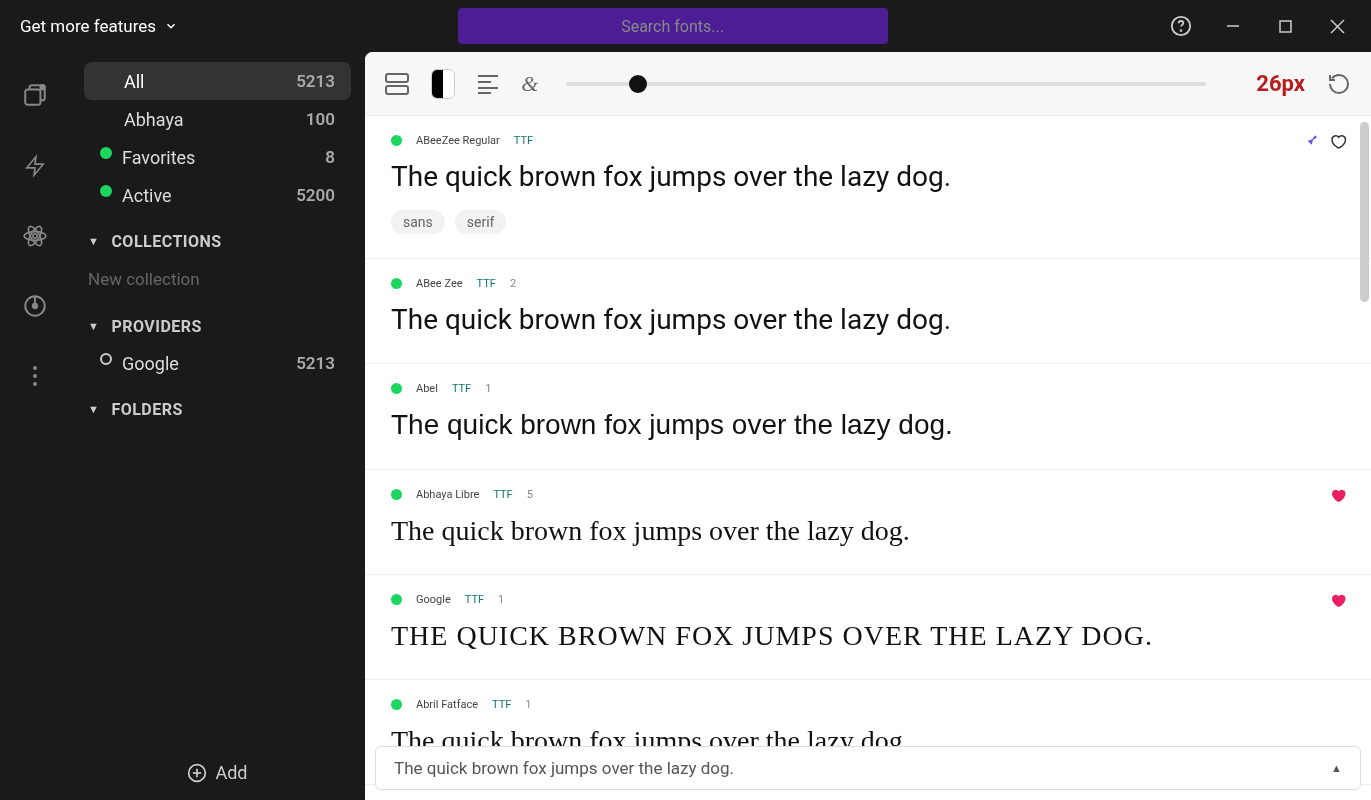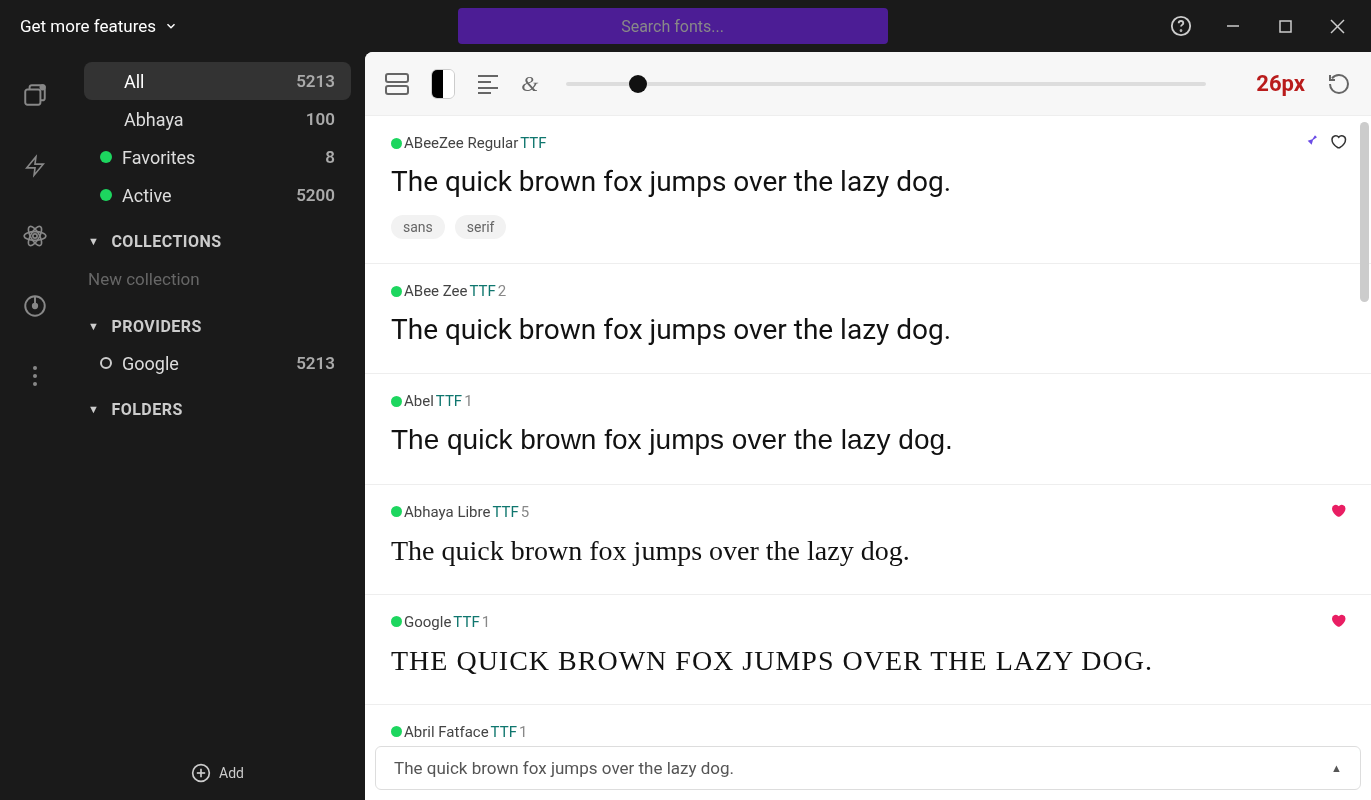--- a/index.html
+++ b/index.html
@@ -14,48 +14,48 @@
 
 .body-row { flex: 1; display: flex; overflow: hidden; }
 
 .iconbar { width: 70px; background: #1a1a1a; display: flex; flex-direction: column; align-items: center; padding-top: 28px; gap: 38px; }
 .iconbar-item { width: 32px; height: 32px; display: flex; align-items: center; justify-content: center; color: #888; cursor: pointer; }
 
 .sidebar { width: 295px; background: #1a1a1a; display: flex; flex-direction: column; padding-top: 10px; }
 .sidebar-list { padding: 0 14px; }
 .filter-item { display: flex; align-items: center; justify-content: space-between; height: 38px; padding: 0 16px; border-radius: 8px; color: #ddd; font-size: 18px; cursor: pointer; }
 .filter-item.selected { background: #333; color: #fff; }
-.filter-item .left { display: flex; align-items: center; gap: 10px; }
+.filter-item .left { display: flex; align-items: flex-start; gap: 10px; }
 .filter-item .indent { width: 14px; }
 .dot { width: 12px; height: 12px; border-radius: 50%; }
 .dot.green { background: #1dd65f; }
 .dot.hollow { border: 2px solid #ccc; width: 12px; height: 12px; }
 .count { color: #aaa; font-weight: 600; font-size: 17px; }
 
 .section-header { display: flex; align-items: center; gap: 12px; padding: 18px 18px 8px 18px; color: #ccc; font-weight: 700; font-size: 16px; letter-spacing: 0.5px; cursor: pointer; }
 .caret { font-size: 11px; }
 .new-collection { color: #666; font-size: 17px; padding: 10px 10px 10px 18px; cursor: pointer; }
 
-.sidebar-footer { margin-top: auto; height: 55px; display: flex; align-items: center; justify-content: center; gap: 8px; color: #ccc; font-size: 14px; cursor: pointer; }
+.sidebar-footer { margin-top: auto; height: 55px; display: flex; align-items: center; justify-content: center; gap: 8px; color: #ccc; font-size: 18px; cursor: pointer; }
 
 .main { flex: 1; background: #fff; display: flex; flex-direction: column; border-top-left-radius: 8px; overflow: hidden; position: relative; }
 
 .toolbar { height: 64px; background: #f7f7f7; display: flex; align-items: center; padding: 0 20px; gap: 22px; border-bottom: 1px solid #eee; }
 .tool-icon { width: 26px; height: 26px; display: flex; align-items: center; justify-content: center; color: #666; cursor: pointer; }
 .color-toggle { width: 58px; height: 30px; border-radius: 6px; border: 1px solid #ccc; display: flex; overflow: hidden; cursor: pointer; }
 .color-toggle .black { flex: 1; background: #000; }
 .color-toggle .white { flex: 1; background: #fff; }
 .slider { flex: 0 0 640px; height: 4px; background: #ddd; border-radius: 2px; position: relative; margin: 0 6px; cursor: pointer; }
 .slider-handle { position: absolute; top: 50%; left: 72px; transform: translate(-50%,-50%); width: 18px; height: 18px; border-radius: 50%; background: #111; }
 .toolbar-spacer { flex: 1; }
 .size-label { color: #b91c1c; font-size: 22px; font-weight: bold; }
 
 .font-list { flex: 1; overflow-y: auto; }
 .font-card { padding: 18px 26px 24px 26px; border-bottom: 1px solid #eee; position: relative; }
-.font-meta { display: flex; align-items: center; gap: 2px; font-size: 15px; color: #444; margin-bottom: 10px; }
+.font-meta { display: flex; align-items: center; gap: 14px; font-size: 11px; color: #444; margin-bottom: 10px; }
 .font-meta .dot { width: 11px; height: 11px; }
 .meta-format { color: #0f766e; }
 .meta-count { color: #888; }
 .preview { font-size: 28px; color: #111; line-height: 1.4; }
 .preview.serif { font-family: Georgia, 'Times New Roman', serif; }
 .preview.condensed { font-family: 'Arial Narrow', sans-serif; }
 .preview.smallcaps { font-family: Georgia, serif; font-variant: small-caps; letter-spacing: 1px; }
 .tags { display: flex; gap: 10px; margin-top: 14px; }
 .tag { background: #f2f2f2; color: #666; font-size: 14px; padding: 4px 12px; border-radius: 14px; }
 .card-actions { position: absolute; right: 24px; top: 16px; display: flex; gap: 10px; }

